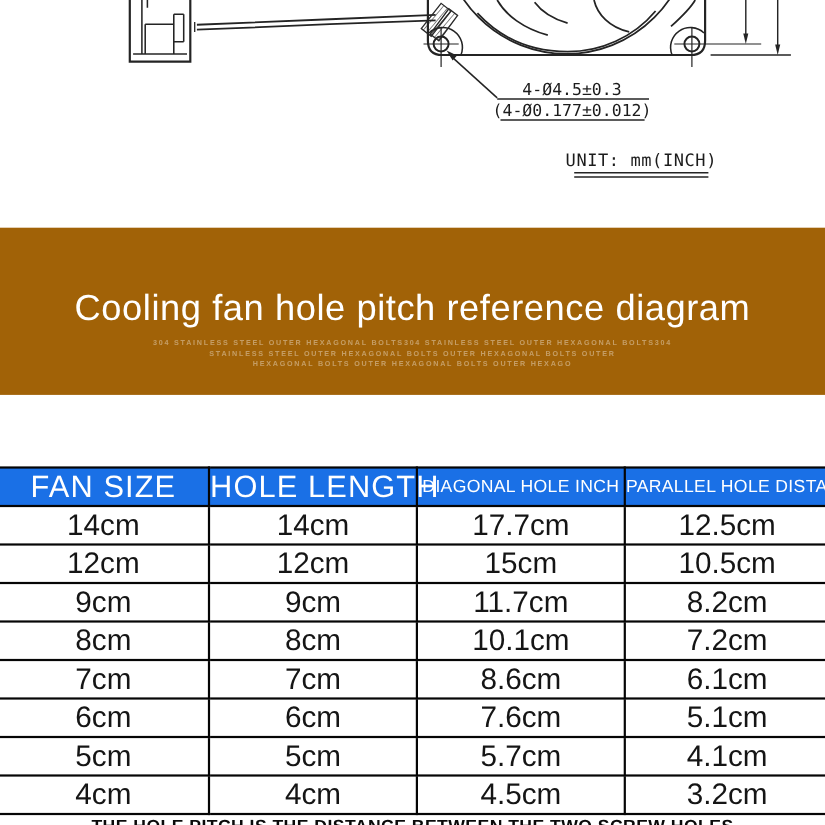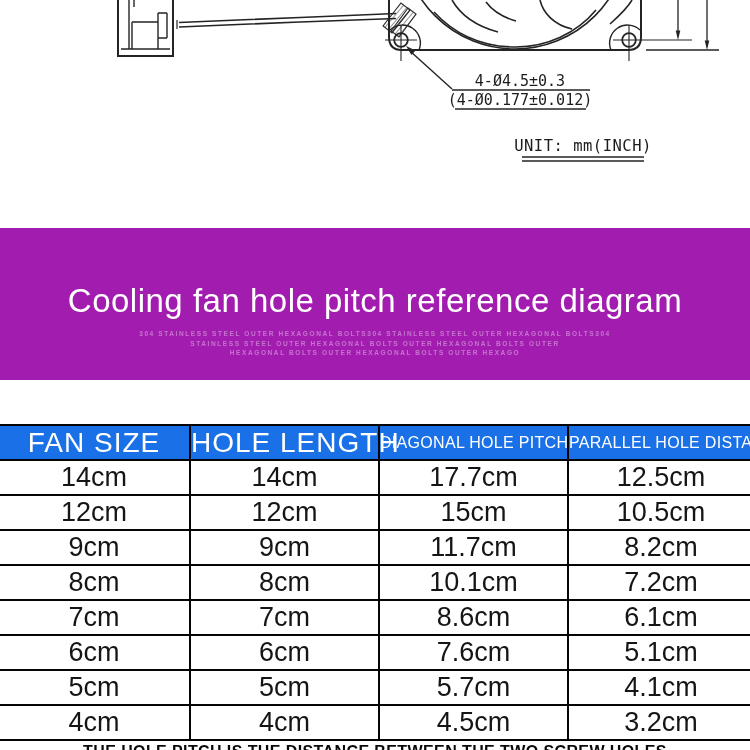--- a/index.html
+++ b/index.html
@@ -6,21 +6,21 @@
   body{font-family:"Liberation Sans", sans-serif; background:#ffffff;}
   #page{position:relative; width:750px; height:750px; overflow:hidden; background:#fff;}
 
   
   #drawing{position:absolute; top:0; left:0; width:750px; height:213px;}
   .cadtext{font-family:"DejaVu Sans Mono", monospace; fill:#1c1c1c;}
   .dimtext{font-size:15px;}
   .unittext{font-size:15.5px; letter-spacing:0.5px;}
 
   
-  .banner{position:absolute; top:228px; left:0; width:750px; height:152px; background:#a21caf;}
+  .banner{position:absolute; top:207px; left:0; width:750px; height:152px; background:#a16207;}
   .banner-title{position:absolute; top:54px; left:0; width:100%; text-align:center;
     color:#ffffff; font-size:33px; font-weight:400; letter-spacing:0.5px; white-space:nowrap;}
   .banner-sub{position:absolute; top:101px; left:0; width:100%; text-align:center;
     color:rgba(255,255,255,0.38); font-weight:bold; font-size:6.5px; line-height:9.5px;
     letter-spacing:1.6px; white-space:nowrap;}
   .screw{position:absolute;}
   .screw.left{top:248px; left:74px;}
   .screw.right{top:253px; left:598px;}
 
   
@@ -136,21 +136,21 @@
     <colgroup>
         <col style="width:192px">
         <col style="width:189px">
         <col style="width:189px">
         <col style="width:186px">
       </colgroup>
     <thead>
       <tr>
         <th class="th-big">FAN SIZE</th>
         <th class="th-big">HOLE LENGTH</th>
-        <th class="th-small">DIAGONAL HOLE PITCH</th>
+        <th class="th-small">DIAGONAL HOLE INCH</th>
         <th class="th-small">PARALLEL HOLE DISTANCE</th>
       </tr>
     </thead>
     <tbody>
       <tr>
         <td>14cm</td>
         <td>14cm</td>
         <td>17.7cm</td>
         <td>12.5cm</td>
       </tr>

